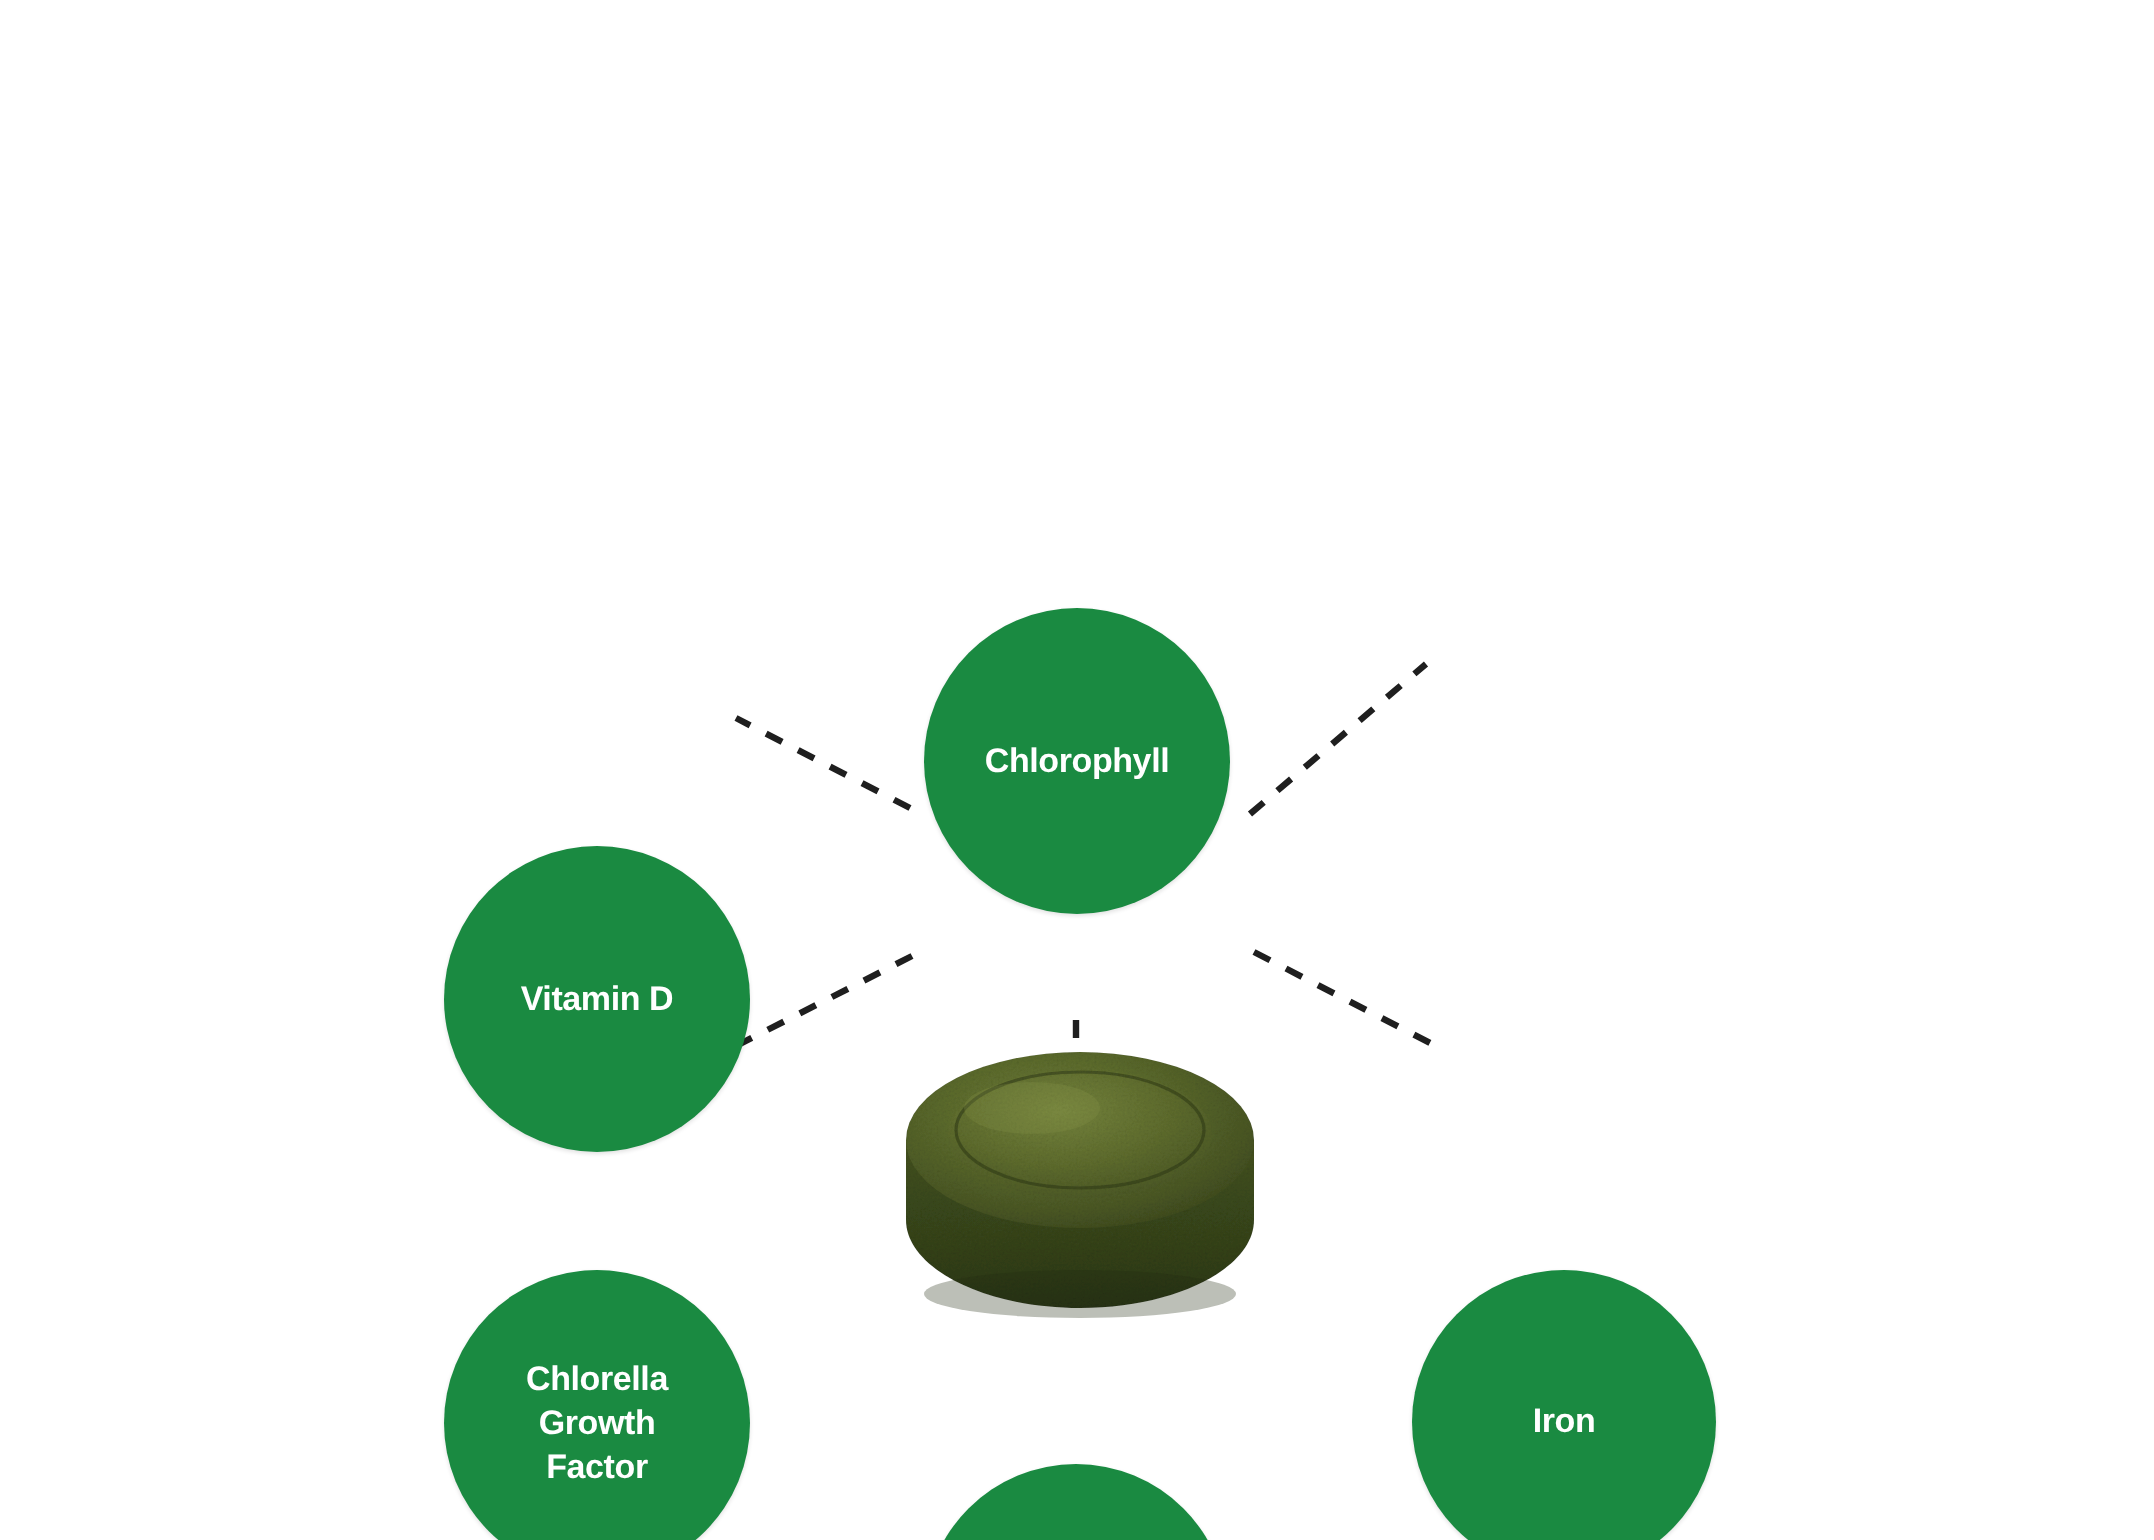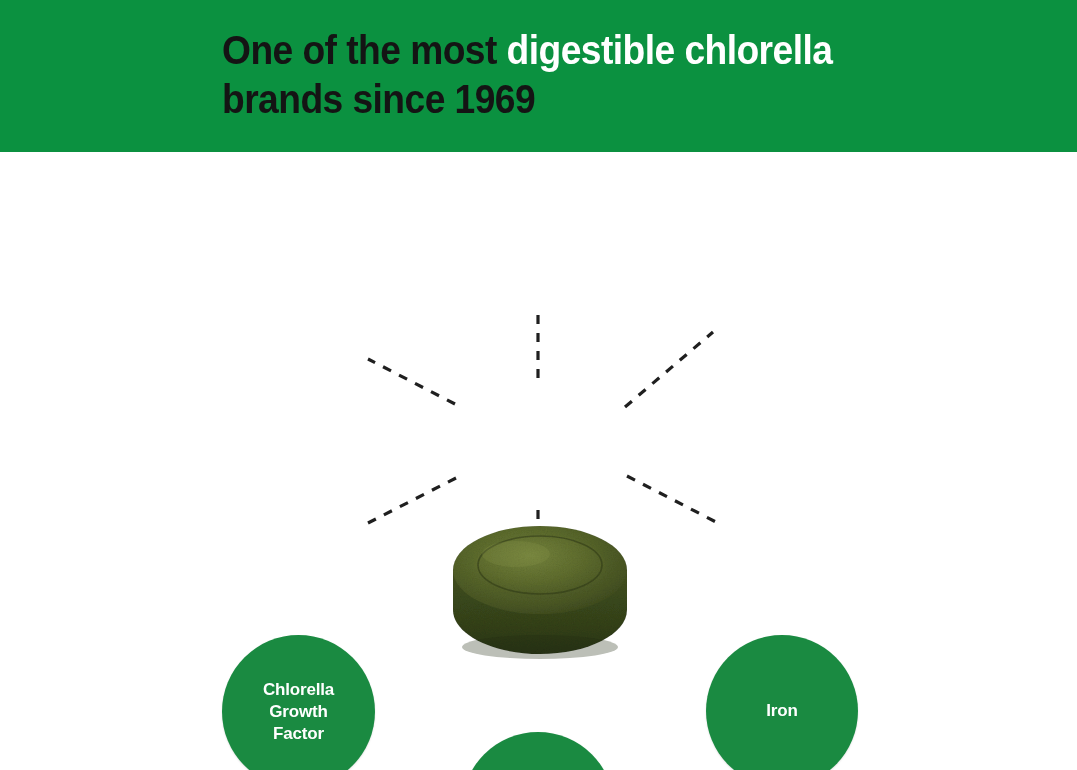--- a/index.html
+++ b/index.html
@@ -103,23 +103,20 @@
     width: 180px;
     height: 146px;
   }
   .tablet-wrap svg { display: block; }
 </style>
 </head>
 <body>
 
 <div id="canvas">
 
-  <div class="banner">
-    <div class="banner-heading"><span class="txt-dark">One of the most </span><span class="txt-light">digestible chlorella</span><br><span class="txt-dark">brands since 1969</span></div>
-  </div>
 
   <div class="diagram">
 
     <svg class="connectors" viewBox="0 0 1077 770">
       <g stroke="#1f1f1f" stroke-width="3.2" stroke-linecap="butt" stroke-dasharray="9 9" fill="none">
 
         <line x1="538" y1="378" x2="538" y2="308"></line>
 
         <line x1="625" y1="407" x2="713" y2="332"></line>
 
@@ -172,25 +169,27 @@
           <ellipse cx="90" cy="45" rx="66" ry="32" fill="url(#innerGrad)"></ellipse>
           <ellipse cx="90" cy="43" rx="62" ry="29" fill="none" stroke="#2d3816" stroke-width="1.6" opacity="0.55"></ellipse>
         </g>
 
         <ellipse cx="66" cy="32" rx="34" ry="13" fill="#8b9a4e" opacity="0.22"></ellipse>
 
         <ellipse cx="90" cy="125" rx="78" ry="12" fill="#222b10" opacity="0.30"></ellipse>
       </svg>
     </div>
 
+    <div class="bubble" id="bubble-chlorophyll">Chlorophyll</div>
 
 
     <div class="bubble" id="bubble-iron">Iron</div>
 
     <div class="bubble" id="bubble-vitamin-a">Vitamin A</div>
 
     <div class="bubble" id="bubble-cgf">Chlorella
 Growth
 Factor</div>
 
+    <div class="bubble" id="bubble-vitamin-d">Vitamin D</div>
 
   </div>
 </div>
 
 </body></html>

